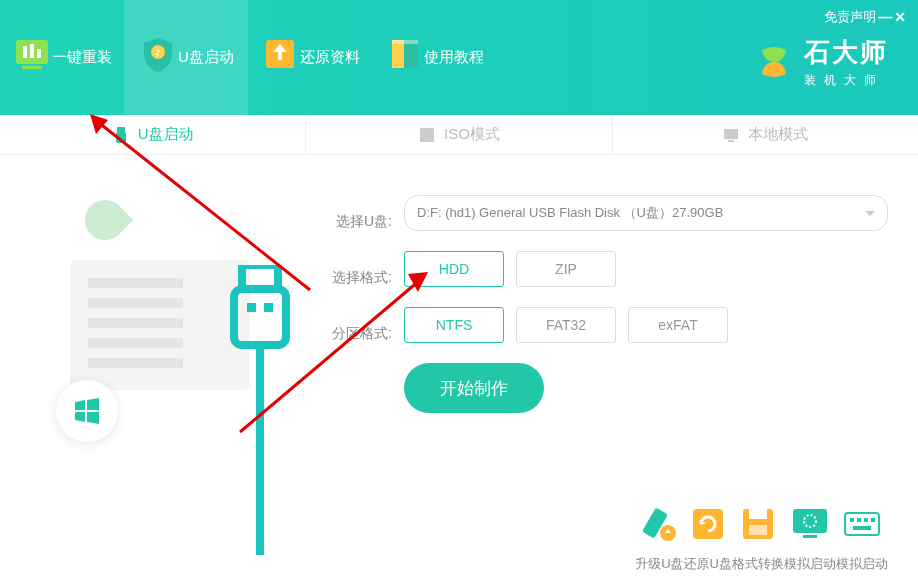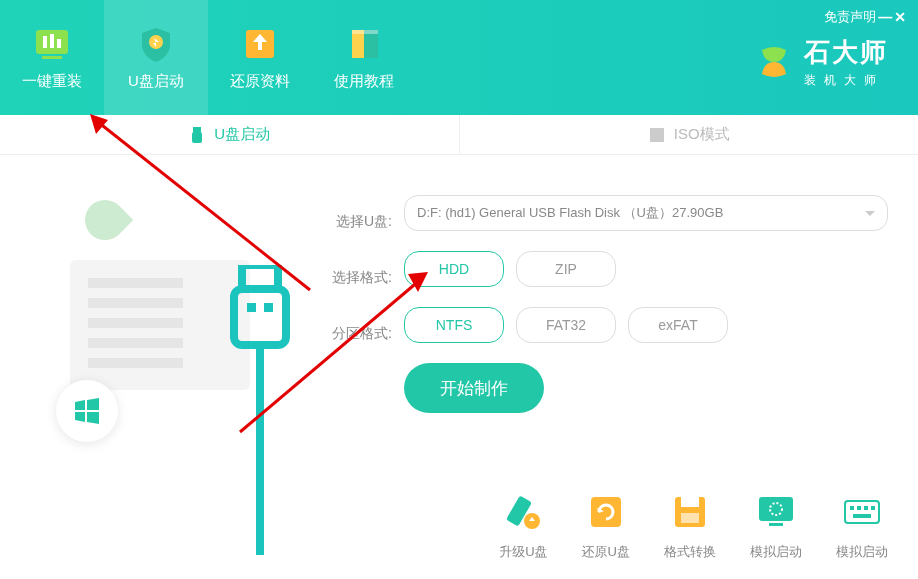--- a/index.html
+++ b/index.html
@@ -1,19 +1,19 @@
 <!DOCTYPE html>
 <html><head>
 <meta charset="utf-8">
 <style>
 *{margin:0;padding:0;box-sizing:border-box;font-family:"Microsoft YaHei",sans-serif}
 body{width:918px;height:579px;overflow:hidden;background:#fff;position:relative}
 .header{height:115px;background:linear-gradient(90deg,#1fd3b8,#1ac8bd);display:flex;position:relative}
 .nav{display:flex;height:115px}
-.nav-item{width:104px;display:flex;flex-direction:column;align-items:center;justify-content:center;cursor:pointer;color:#fff}
+.nav-item{width:124px;display:flex;flex-direction:row;align-items:center;justify-content:center;cursor:pointer;color:#fff}
 .nav-item.active{background:rgba(255,255,255,0.15)}
 .nav-icon{width:40px;height:40px;margin-bottom:8px;display:flex;align-items:center;justify-content:center}
 .nav-label{font-size:15px}
 .brand{position:absolute;right:30px;top:35px;display:flex;align-items:center;gap:10px}
 .brand-logo{width:40px;height:40px}
 .brand-text{display:flex;flex-direction:column}
 .brand-title{color:#fff;font-size:26px;font-weight:bold;letter-spacing:2px}
 .brand-sub{color:#fff;font-size:12px;letter-spacing:8px;margin-top:2px}
 .winctrl{position:absolute;top:8px;right:12px;display:flex;gap:2px;color:#fff;font-size:13px;align-items:center}
 .winbtn{cursor:pointer;font-size:14px;font-weight:bold}
@@ -23,27 +23,27 @@
 .tab.active{color:#21c7a6}
 .tab.inactive{color:#bbb}
 .main{display:flex;height:calc(579px - 115px - 40px)}
 .left{width:310px;position:relative}
 .right{flex:1;padding:40px 30px 0 10px;position:relative}
 .form-row{display:flex;align-items:flex-end;margin-bottom:20px}
 .form-label{width:72px;font-size:14px;color:#888;text-align:right;margin-right:12px}
 .select{flex:1;height:36px;border:1px solid #ddd;border-radius:14px;display:flex;align-items:center;padding:0 12px;font-family:monospace;font-size:13px;color:#888;cursor:pointer;position:relative}
 .select::after{content:"";position:absolute;right:12px;top:15px;border:5px solid transparent;border-top-color:#ccc}
 .opts{display:flex;gap:12px}
-.opt{width:100px;height:36px;border:1px solid #ddd;border-radius:15px;display:flex;align-items:center;justify-content:center;font-size:14px;color:#999;cursor:pointer}
+.opt{width:100px;height:36px;border:1px solid #ddd;border-radius:3px;display:flex;align-items:center;justify-content:center;font-size:14px;color:#999;cursor:pointer}
 .opt.sel{border-color:#21c7a6;color:#21c7a6}
 .start-row{display:flex;align-items:flex-start;margin-top:20px}
 .start-btn{margin-left:84px;width:140px;height:50px;background:#21c7a6;color:#fff;border:none;border-radius:25px;font-size:17px;cursor:pointer}
 .tip{margin-left:28px;font-size:13px;color:#999}
 .tip-label{color:#ff9933}
-.bottom{position:absolute;bottom:18px;right:30px;display:flex;gap:34px}
+.bottom{position:absolute;bottom:6px;right:30px;display:flex;}
 .bitem{display:flex;flex-direction:column;align-items:center;gap:10px;cursor:pointer}
 .bicon{width:42px;height:42px;display:flex;align-items:center;justify-content:center}
 .blabel{font-size:13px;color:#888}
 .deco-green{position:absolute;left:85px;top:45px;width:40px;height:40px;background:#cdebd0;border-radius:50% 0 50% 50%;transform:rotate(45deg)}
 .monitor{position:absolute;left:70px;top:105px;width:180px;height:130px;background:#f4f4f4;border-radius:6px}
 .monitor::after{content:"";position:absolute;left:18px;top:18px;width:95px;height:10px;background:#e5e5e5;box-shadow:0 20px 0 #e5e5e5,0 40px 0 #e5e5e5,0 60px 0 #e5e5e5,0 80px 0 #e5e5e5}
 .win-circle{position:absolute;left:56px;top:225px;width:62px;height:62px;background:#fff;border-radius:50%;box-shadow:0 2px 12px rgba(0,0,0,0.1);display:flex;align-items:center;justify-content:center}
 .usb{position:absolute;left:230px;top:110px}
 .arrow{position:absolute;pointer-events:none}
 .arrow1{left:80px;top:110px}
@@ -120,20 +120,27 @@
         <rect x="4" y="6" width="10" height="11" rx="2" fill="#21c7a6"></rect>
       </svg>
     <span>U盘启动</span>
   </div>
   <div class="tab inactive">
     <svg width="18" height="18">
         <rect x="2" y="2" width="14" height="14" fill="#ccc"></rect>
       </svg>
     <span>ISO模式</span>
   </div>
+  <div class="tab inactive">
+    <svg width="18" height="18">
+        <rect x="2" y="3" width="14" height="10" fill="#ccc"></rect>
+        <rect x="6" y="14" width="6" height="2" fill="#ccc"></rect>
+      </svg>
+    <span>本地模式</span>
+  </div>
 </div>
 
 <div class="main">
   <div class="left">
     <div class="deco-green"></div>
     <div class="monitor"></div>
     <div class="win-circle">
       <svg width="32" height="32">
           <path d="M4 7 L14 5 L14 15 L4 15 Z M16 5 L28 3 L28 15 L16 15 Z M4 17 L14 17 L14 27 L4 25 Z M16 17 L28 17 L28 29 L16 27 Z" fill="#21c7a6"></path>
         </svg>

